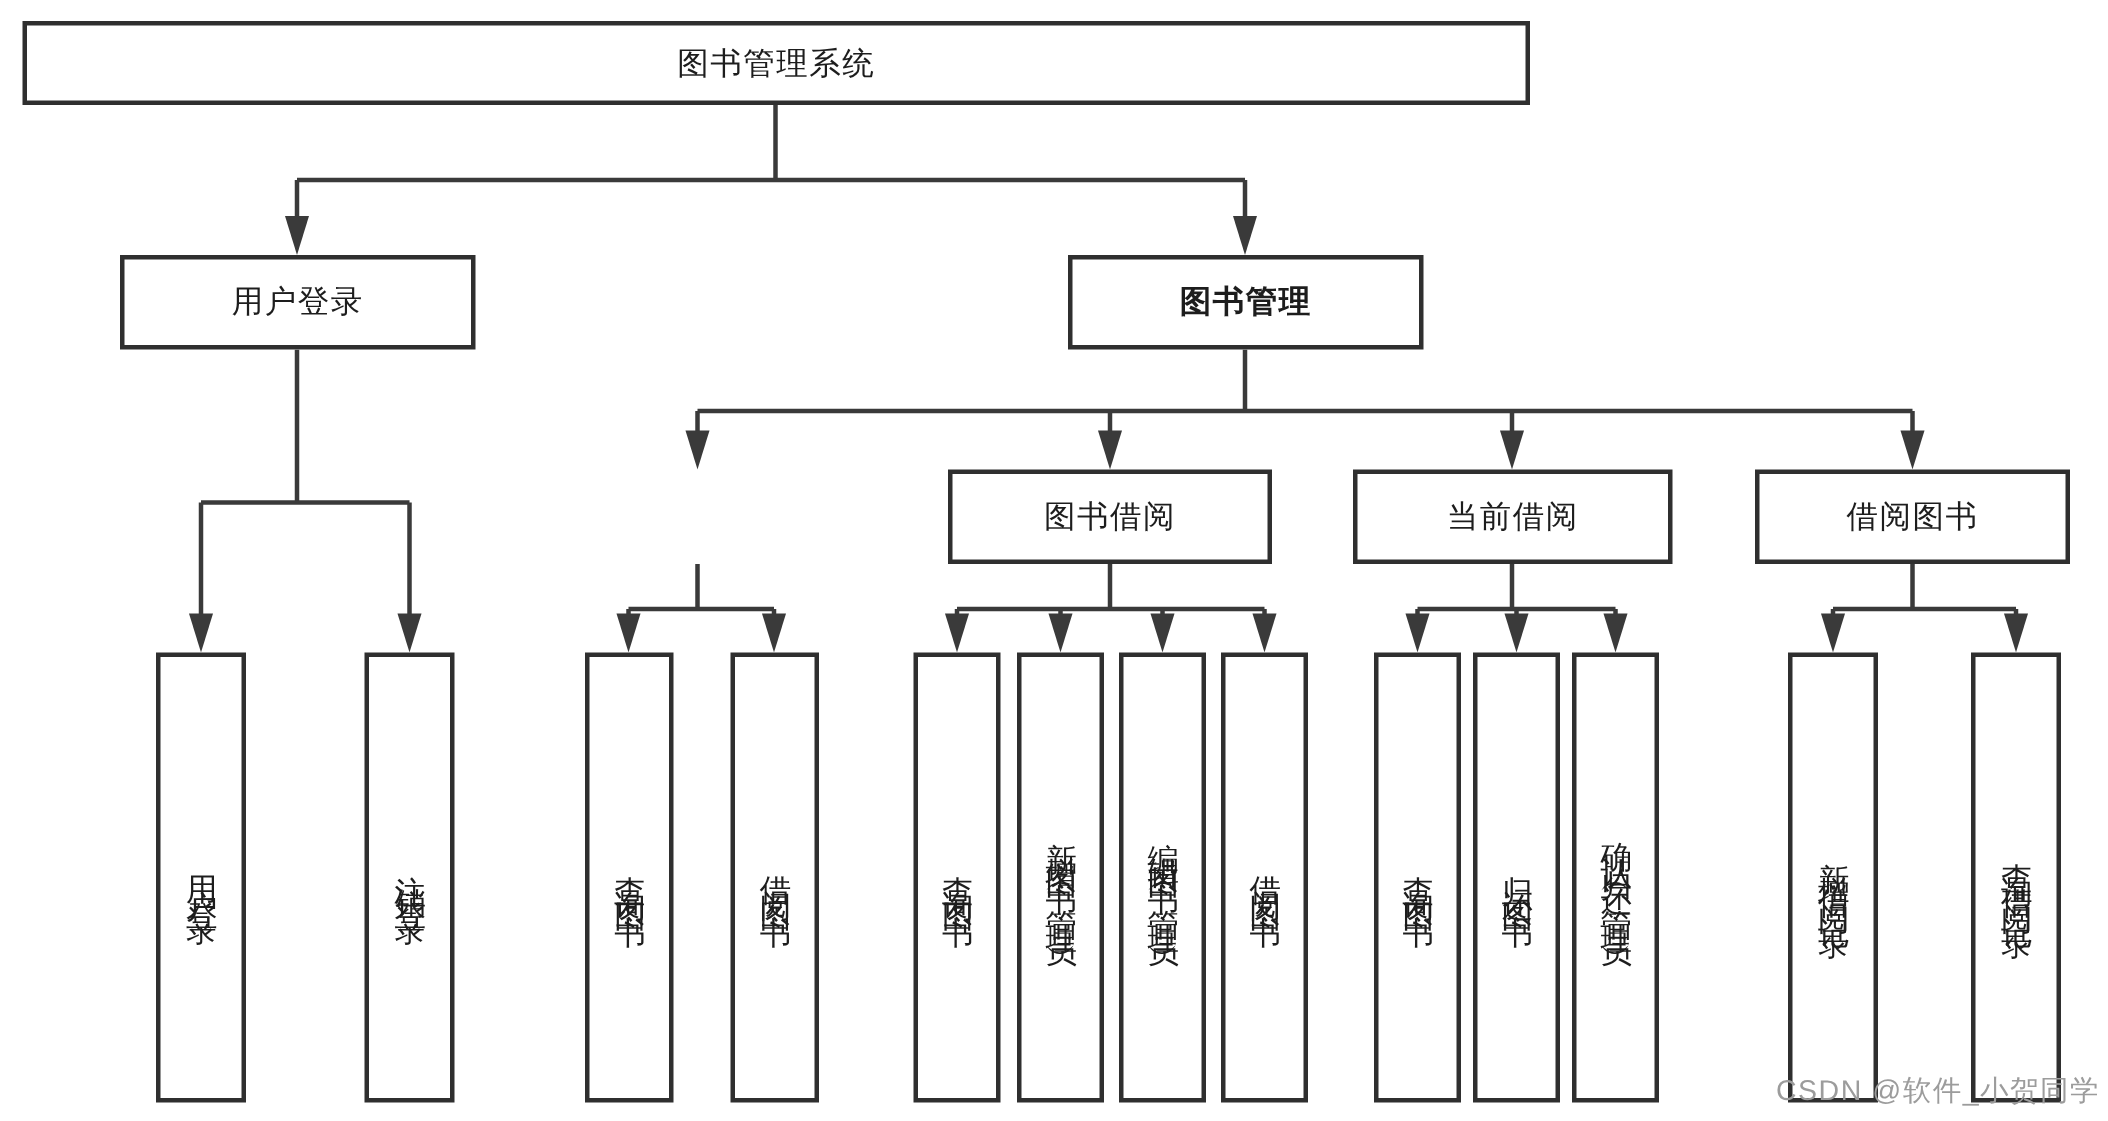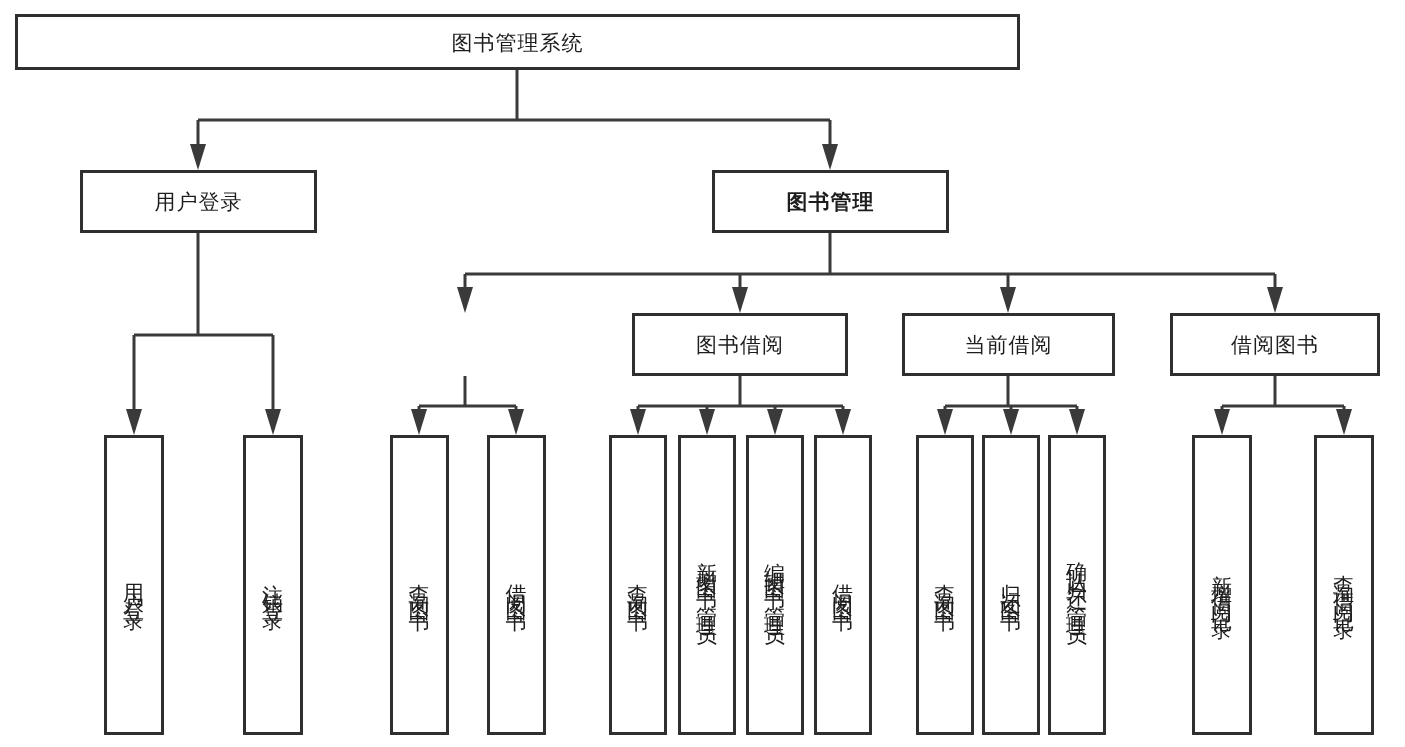--- a/index.html
+++ b/index.html
@@ -183,14 +183,15 @@
     <span class="vtext">确认归还（管理员）</span>
   </div>
 
   <div class="node" style="left:1192px; top:435px; width:60px; height:300px;">
     <span class="vtext">新增借阅记录</span>
   </div>
   <div class="node" style="left:1314px; top:435px; width:60px; height:300px;">
     <span class="vtext">查询借阅记录</span>
   </div>
 
+  <div class="watermark">CSDN @软件_小贺同学</div>
 
 </div>
 
 </body></html>

